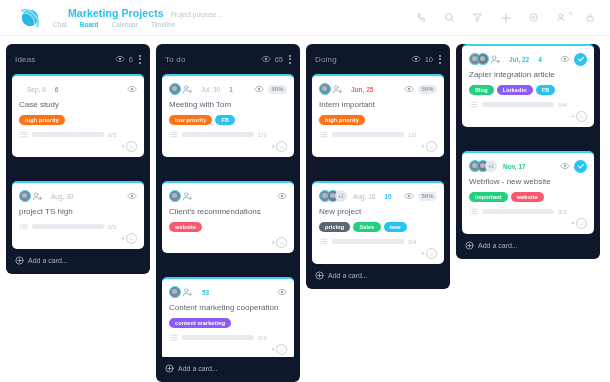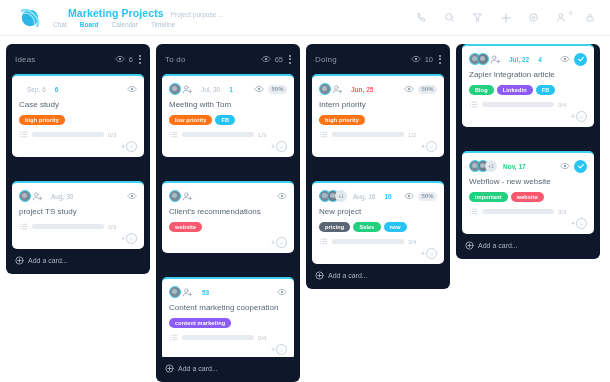--- a/index.html
+++ b/index.html
@@ -421,21 +421,21 @@
             <span class="card-date">Aug, 30</span>
             <span class="card-right">
               <span class="eye-ic">
                 <svg width="10" height="10" viewBox="0 0 16 16" fill="none" stroke="currentColor" stroke-width="1.2">
                   <path d="M1.2 8S3.6 3.8 8 3.8 14.8 8 14.8 8 12.4 12.2 8 12.2 1.2 8 1.2 8z"></path>
                   <circle cx="8" cy="8" r="1.9" fill="currentColor" stroke="none"></circle>
                 </svg>
               </span>
             </span>
           </div>
-          <div class="card-title">project TS study</div>
+          <div class="card-title">project TS high</div>
           <div class="progress-row">
             <span class="list-ic">
               <svg width="9" height="9" viewBox="0 0 16 16" fill="none" stroke="currentColor" stroke-width="1.3" stroke-linecap="round">
                 <line x1="6" y1="4" x2="14" y2="4"></line>
                 <line x1="6" y1="8" x2="14" y2="8"></line>
                 <line x1="6" y1="12" x2="14" y2="12"></line>
                 <circle cx="2.4" cy="4" r="1" fill="currentColor" stroke="none"></circle>
                 <circle cx="2.4" cy="8" r="1" fill="currentColor" stroke="none"></circle>
                 <circle cx="2.4" cy="12" r="1" fill="currentColor" stroke="none"></circle>
               </svg>
@@ -677,21 +677,21 @@
             <span class="card-right">
               <span class="eye-ic">
                 <svg width="10" height="10" viewBox="0 0 16 16" fill="none" stroke="currentColor" stroke-width="1.2">
                   <path d="M1.2 8S3.6 3.8 8 3.8 14.8 8 14.8 8 12.4 12.2 8 12.2 1.2 8 1.2 8z"></path>
                   <circle cx="8" cy="8" r="1.9" fill="currentColor" stroke="none"></circle>
                 </svg>
               </span>
               <span class="pct">50%</span>
             </span>
           </div>
-          <div class="card-title">Intern priority</div>
+          <div class="card-title">Intern important</div>
           <div class="tags">
             <span class="tag" style="background:#ff7316">high priority</span>
           </div>
           <div class="progress-row">
             <span class="list-ic">
               <svg width="9" height="9" viewBox="0 0 16 16" fill="none" stroke="currentColor" stroke-width="1.3" stroke-linecap="round">
                 <line x1="6" y1="4" x2="14" y2="4"></line>
                 <line x1="6" y1="8" x2="14" y2="8"></line>
                 <line x1="6" y1="12" x2="14" y2="12"></line>
                 <circle cx="2.4" cy="4" r="1" fill="currentColor" stroke="none"></circle>

